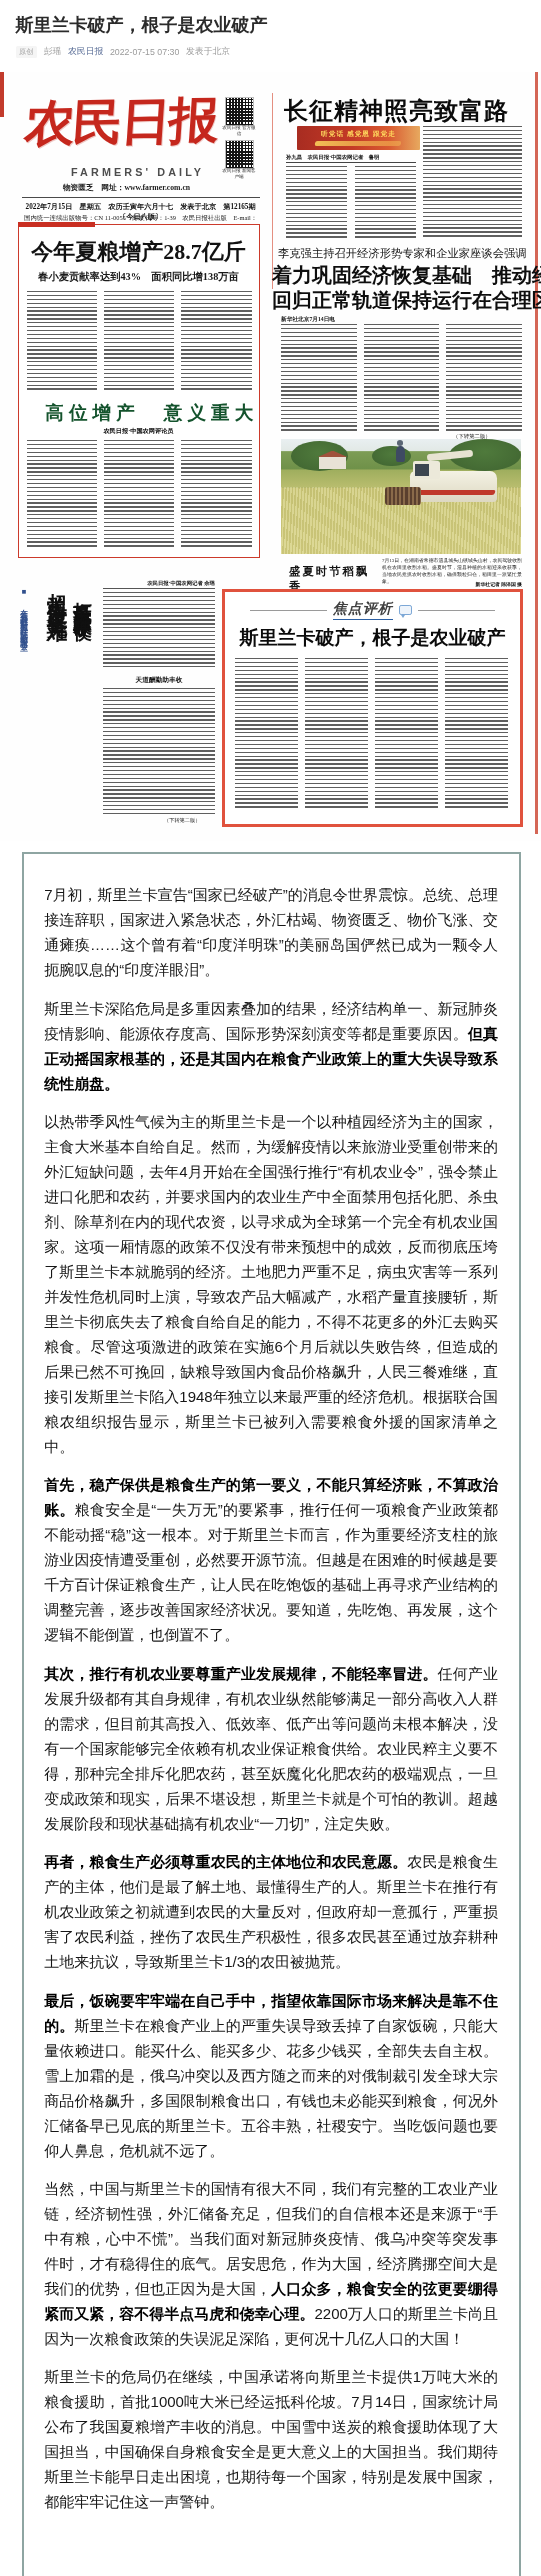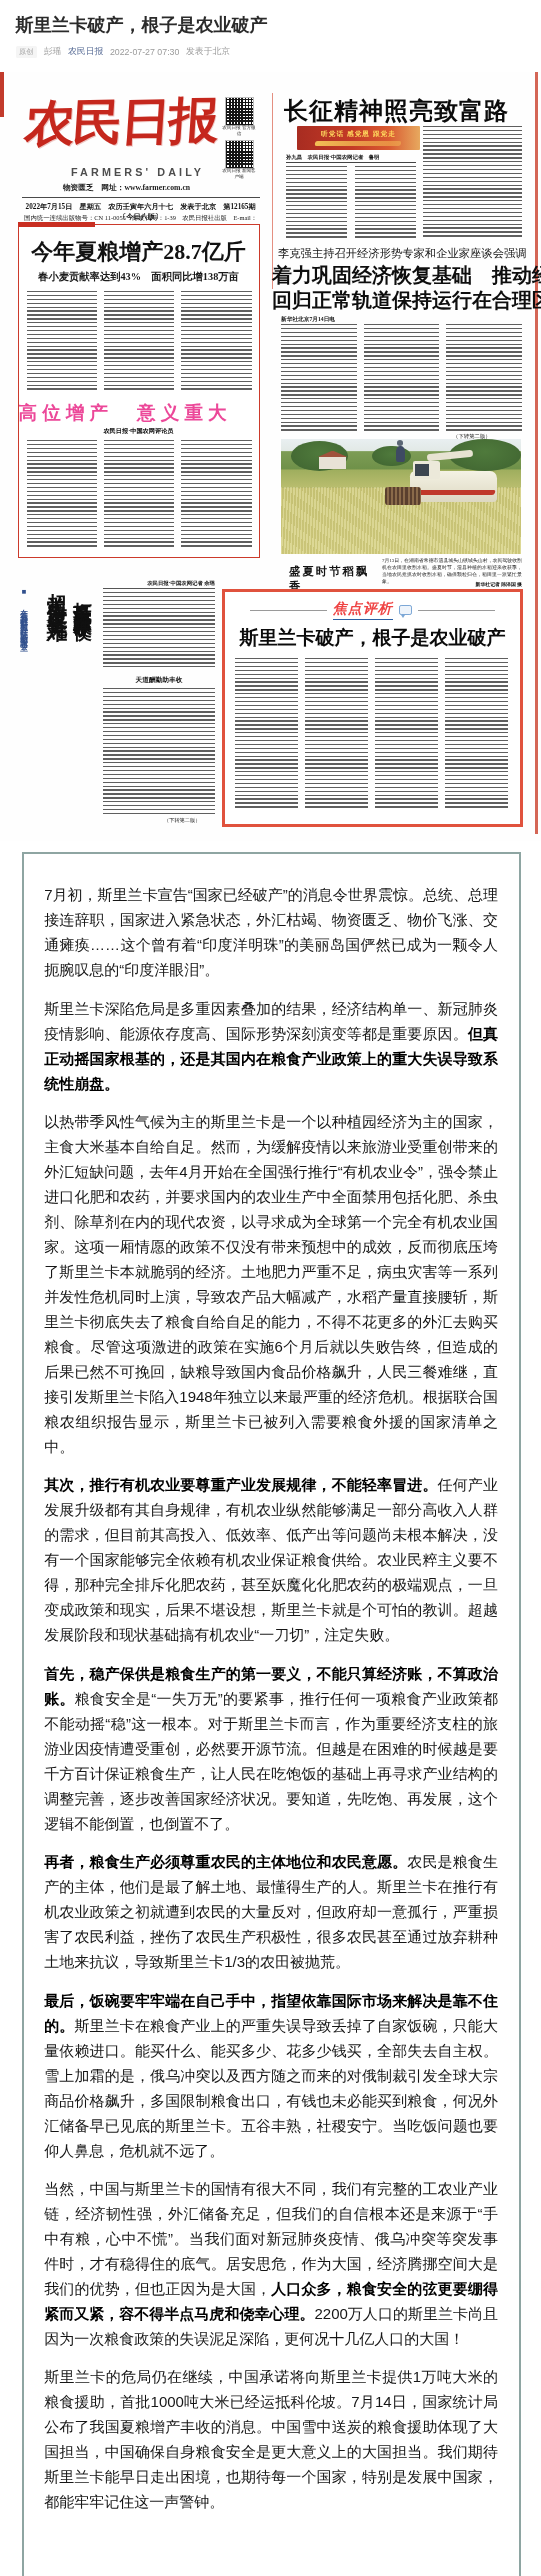--- a/index.html
+++ b/index.html
@@ -56,22 +56,22 @@
   .cz-sp-a{left:286px;top:94px;width:130px;height:72px;}
   .cz-sp-c{left:423px;top:54px;width:99px;height:112px;}
 
   
   .xlbox{left:17.5px;top:152px;width:242px;height:334px;border:1px solid #cc3a2b;box-sizing:border-box;background:#fff;}
   .xlbox .topbar{position:absolute;left:-1px;top:-2.6px;width:77px;height:4.6px;background:#c92f22;}
   .xl-headline{position:absolute;left:0;top:12.4px;width:100%;text-align:center;font-size:22px;font-weight:900;
       color:#121212;letter-spacing:0;}
   .xl-sub{position:absolute;left:0;top:45px;width:100%;text-align:center;font-size:10.3px;font-weight:700;color:#1a1a1a;}
   .xl-sp1{position:absolute;left:8.2px;top:66px;width:225px;height:99px;}
-  .gw-headline{position:absolute;left:0;top:175px;width:100%;text-align:left;font-size:18.5px;font-weight:800;
-      letter-spacing:5.2px;color:#ec4899;font-family:Liberation Serif, serif;}
+  .gw-headline{position:absolute;left:0;top:175px;width:100%;text-align:right;font-size:18.5px;font-weight:800;
+      letter-spacing:5.2px;color:#14532d;font-family:Liberation Serif, serif;}
   .gw-byline{position:absolute;left:0;top:202px;width:100%;text-align:center;font-size:6.2px;font-weight:700;color:#111;}
   .xl-sp2{position:absolute;left:8.2px;top:215px;width:225px;height:107px;}
 
   
   .lk-kicker{left:278px;top:174px;width:244px;text-align:center;font-size:11.3px;color:#141414;white-space:nowrap;}
   .lk-h1{left:272px;top:190px;width:252px;text-align:center;font-size:20px;font-weight:900;color:#0e0e0e;white-space:nowrap;}
   .lk-h2{left:272px;top:215px;width:252px;text-align:center;font-size:20px;font-weight:900;color:#0e0e0e;white-space:nowrap;}
   .lk-lead{left:281px;top:244px;font-size:5.7px;font-weight:800;color:#111;}
   .lk-sp{left:281px;top:252px;width:241px;height:108px;}
   .lk-turn{left:453px;top:361px;font-size:5.4px;color:#222;}
@@ -108,21 +108,21 @@
       border-bottom:0.5px solid #555;padding-bottom:1.5px;}
   .cc-sp1{left:103px;top:520px;width:112px;height:77px;}
   .cc-sub{left:103px;top:604px;width:112px;text-align:center;font-size:6.7px;font-weight:800;color:#111;}
   .cc-sp2{left:103px;top:616px;width:112px;height:127px;}
   .cc-turn{left:164px;top:745px;font-size:5.2px;color:#222;}
 
   
   .jdbox{left:222px;top:517px;width:301px;height:238px;border:3.6px solid #e0523d;box-sizing:border-box;background:#fff;}
   .jd-logo-row{position:absolute;left:0;top:8.2px;width:100%;display:flex;align-items:center;justify-content:center;gap:6.2px;}
   .jd-rule{width:77px;height:1px;background:#9a9a9a;}
-  .jd-logo{font-size:14px;font-weight:900;font-style:italic;color:#ef4444;letter-spacing:1px;
+  .jd-logo{font-size:14px;font-weight:900;font-style:italic;color:#404040;letter-spacing:1px;
       border-bottom:1.5px solid #2b5fa3;padding-bottom:1px;}
   .jd-bubble{width:11.3px;height:8.2px;border:1px solid #7ca7d6;border-radius:2.1px;position:relative;background:#eef4fb;}
   .jd-bubble:after{content:"";position:absolute;left:1.5px;bottom:-3.6px;width:0;height:0;
       border-left:2.6px solid transparent;border-right:2.6px solid transparent;border-top:3.6px solid #7ca7d6;}
   .jd-headline{position:absolute;left:0;top:33px;width:100%;text-align:center;font-size:19px;font-weight:900;
       color:#0b0b0b;font-family:"Liberation Sans",sans-serif;white-space:nowrap;}
   .jd-sp{position:absolute;left:10.3px;top:66px;width:273px;height:152px;}
 
   
   .frame{position:relative;margin:11.3px 0 0 21.6px;width:499px;height:1824px;box-sizing:border-box;
@@ -134,21 +134,21 @@
 <body>
 
 <div class="page">
 
   <h1 class="title">斯里兰卡破产，根子是农业破产</h1>
 
   <div class="byline">
     <span class="badge">原创</span>
     <span>彭瑶</span>
     <a class="account">农民日报</a>
-    <span>2022-07-27 07:30</span>
+    <span>2022-07-15 07:30</span>
     <span>发表于北京</span>
   </div>
 
   <div class="np">
     <div class="abs np-redbar-left"></div>
     <div class="abs np-redbar-right"></div>
     <div class="abs np-divider"></div>
 
     <div class="abs mast-title">农民日报</div>
     <div class="abs qr qr1"></div>
@@ -247,22 +247,22 @@
           <i class="sp"></i>
         </div>
     </div>
   </div>
 
   <div class="frame">
     <div id="article-body">
         <p><span>7月初，斯里兰卡宣告“国家已经破产”的消息令世界震惊。总统、总理接连辞职，国家进入紧急状态，外汇枯竭、物资匮乏、物价飞涨、交通瘫痪……这个曾有着“印度洋明珠”的美丽岛国俨然已成为一颗令人扼腕叹息的“印度洋眼泪”。</span></p>
         <p><span>斯里兰卡深陷危局是多重因素叠加的结果，经济结构单一、新冠肺炎疫情影响、能源依存度高、国际形势深刻演变等都是重要原因。</span><span class="b">但真正动摇国家根基的，还是其国内在粮食产业政策上的重大失误导致系统性崩盘。</span></p>
         <p><span>以热带季风性气候为主的斯里兰卡是一个以种植园经济为主的国家，主食大米基本自给自足。然而，为缓解疫情以来旅游业受重创带来的外汇短缺问题，去年4月开始在全国强行推行“有机农业令”，强令禁止进口化肥和农药，并要求国内的农业生产中全面禁用包括化肥、杀虫剂、除草剂在内的现代农资，以寻求成为全球第一个完全有机农业国家。这项一厢情愿的政策不仅没有带来预想中的成效，反而彻底压垮了斯里兰卡本就脆弱的经济。土地肥力严重不足，病虫灾害等一系列并发性危机同时上演，导致农产品大幅减产，水稻产量直接腰斩，斯里兰卡彻底失去了粮食自给自足的能力，不得不花更多的外汇去购买粮食。尽管这项激进的政策在实施6个月后就以失败告终，但造成的后果已然不可挽回，缺粮导致国内食品价格飙升，人民三餐难继，直接引发斯里兰卡陷入1948年独立以来最严重的经济危机。根据联合国粮农组织报告显示，斯里兰卡已被列入需要粮食外援的国家清单之中。</span></p>
+        <p><span class="b">首先，稳产保供是粮食生产的第一要义，不能只算经济账，不算政治账。</span><span>粮食安全是“一失万无”的要紧事，推行任何一项粮食产业政策都不能动摇“稳”这一根本。对于斯里兰卡而言，作为重要经济支柱的旅游业因疫情遭受重创，必然要开源节流。但越是在困难的时候越是要千方百计保证粮食生产，让人民在吃饱饭的基础上再寻求产业结构的调整完善，逐步改善国家经济状况。要知道，先吃饱、再发展，这个逻辑不能倒置，也倒置不了。</span></p>
         <p><span class="b">其次，推行有机农业要尊重产业发展规律，不能轻率冒进。</span><span>任何产业发展升级都有其自身规律，有机农业纵然能够满足一部分高收入人群的需求，但目前其高投入、低效率、低产出等问题尚未根本解决，没有一个国家能够完全依赖有机农业保证粮食供给。农业民粹主义要不得，那种完全排斥化肥农药，甚至妖魔化化肥农药的极端观点，一旦变成政策和现实，后果不堪设想，斯里兰卡就是个可怕的教训。超越发展阶段和现状基础搞有机农业“一刀切”，注定失败。</span></p>
-        <p><span class="b">首先，稳产保供是粮食生产的第一要义，不能只算经济账，不算政治账。</span><span>粮食安全是“一失万无”的要紧事，推行任何一项粮食产业政策都不能动摇“稳”这一根本。对于斯里兰卡而言，作为重要经济支柱的旅游业因疫情遭受重创，必然要开源节流。但越是在困难的时候越是要千方百计保证粮食生产，让人民在吃饱饭的基础上再寻求产业结构的调整完善，逐步改善国家经济状况。要知道，先吃饱、再发展，这个逻辑不能倒置，也倒置不了。</span></p>
         <p><span class="b">再者，粮食生产必须尊重农民的主体地位和农民意愿。</span><span>农民是粮食生产的主体，他们是最了解土地、最懂得生产的人。斯里兰卡在推行有机农业政策之初就遭到农民的大量反对，但政府却一意孤行，严重损害了农民利益，挫伤了农民生产积极性，很多农民甚至通过放弃耕种土地来抗议，导致斯里兰卡1/3的农田被抛荒。</span></p>
         <p><span class="b">最后，饭碗要牢牢端在自己手中，指望依靠国际市场来解决是靠不住的。</span><span>斯里兰卡在粮食产业上的严重失误导致丢掉了自家饭碗，只能大量依赖进口。能买什么、能买多少、花多少钱买，全部失去自主权。雪上加霜的是，俄乌冲突以及西方随之而来的对俄制裁引发全球大宗商品价格飙升，多国限制粮食出口，有钱也未必能买到粮食，何况外汇储备早已见底的斯里兰卡。五谷丰熟，社稷安宁。当吃饭问题也要仰人鼻息，危机就不远了。</span></p>
         <p><span>当然，中国与斯里兰卡的国情有很大不同，我们有完整的工农业产业链，经济韧性强，外汇储备充足，但我们的自信根本还是来源于“手中有粮，心中不慌”。当我们面对新冠肺炎疫情、俄乌冲突等突发事件时，才有稳得住的底气。居安思危，作为大国，经济腾挪空间大是我们的优势，但也正因为是大国，</span><span class="b">人口众多，粮食安全的弦更要绷得紧而又紧，容不得半点马虎和侥幸心理。</span><span>2200万人口的斯里兰卡尚且因为一次粮食政策的失误泥足深陷，更何况十几亿人口的大国！</span></p>
         <p><span>斯里兰卡的危局仍在继续，中国承诺将向斯里兰卡提供1万吨大米的粮食援助，首批1000吨大米已经运抵科伦坡。7月14日，国家统计局公布了我国夏粮增产丰收的消息。中国雪中送炭的粮食援助体现了大国担当，中国确保自身粮食安全是更大意义上的大国担当。我们期待斯里兰卡能早日走出困境，也期待每一个国家，特别是发展中国家，都能牢牢记住这一声警钟。</span></p>
       </div>
 
   </div>
 
 </div>
 

